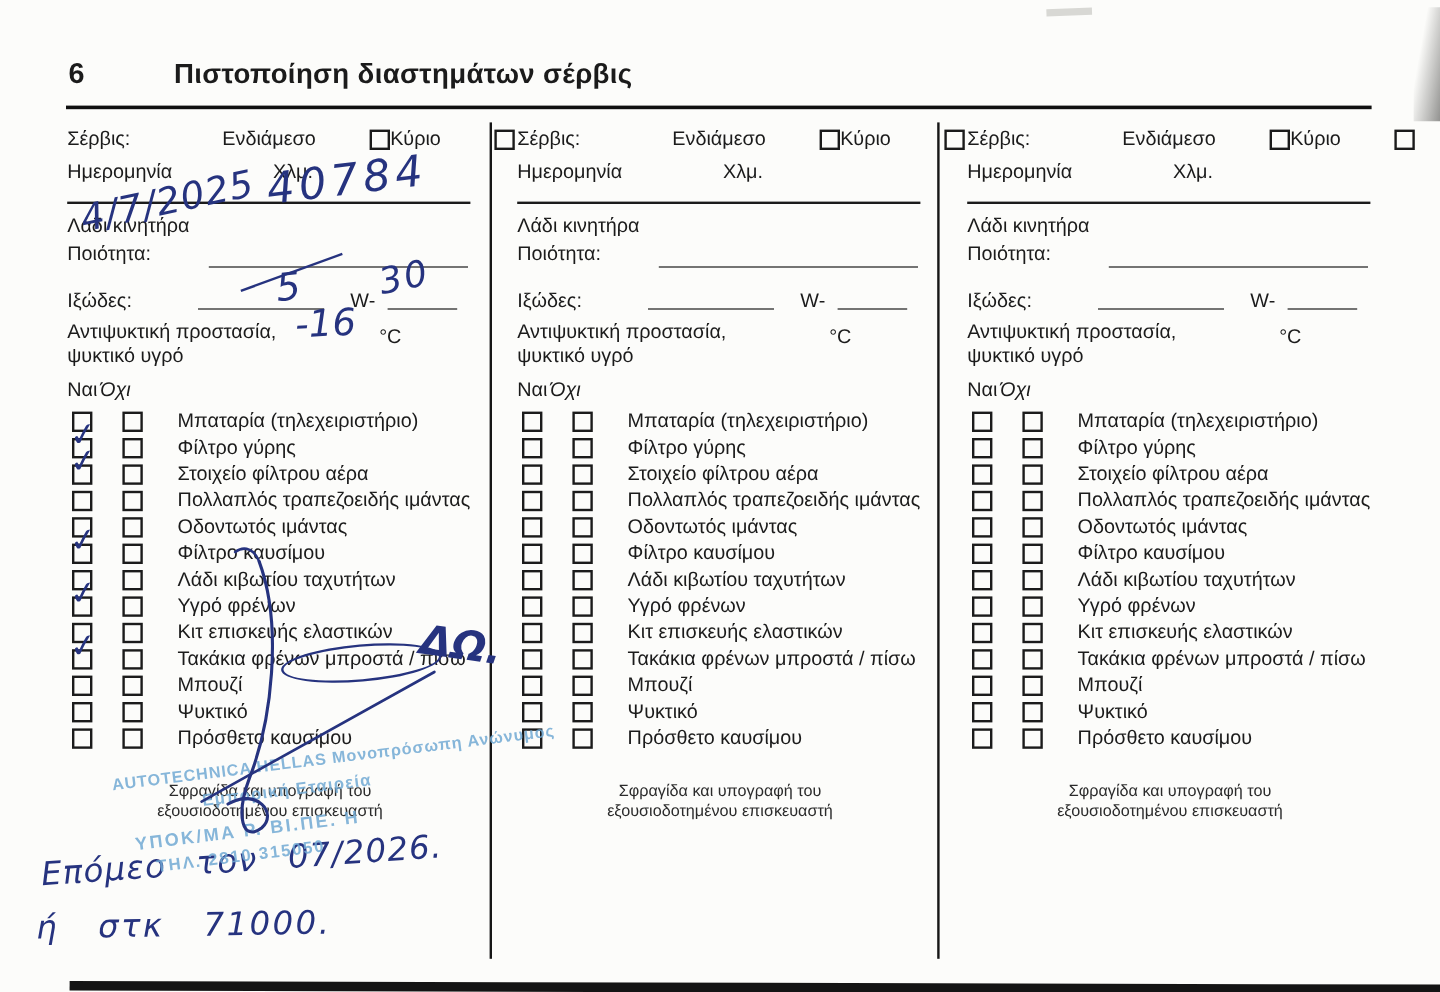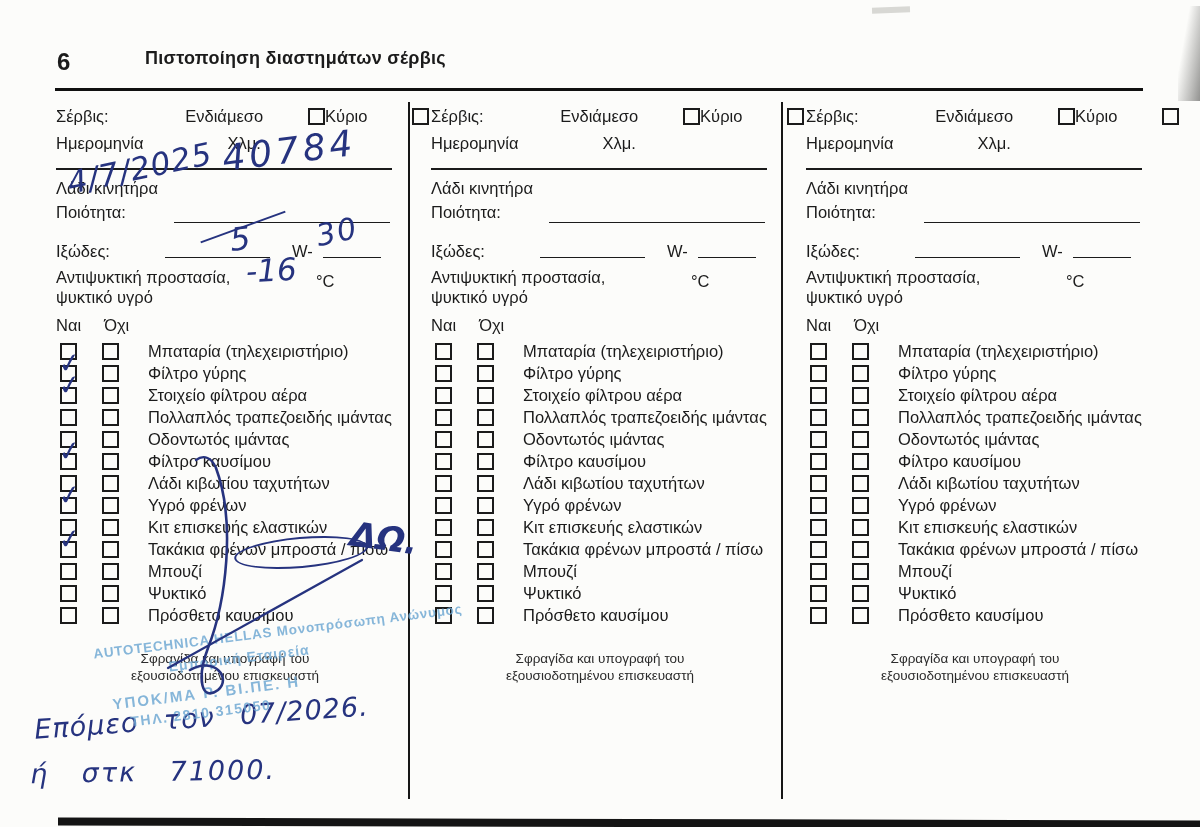--- a/index.html
+++ b/index.html
@@ -1,21 +1,21 @@
 <!DOCTYPE html>
 <html><head>
 <meta charset="utf-8">
 <style>
   html,body{margin:0;padding:0;background:#e8e8e6;}
   #page{position:relative;width:1200px;height:827px;background:#fcfcfa;overflow:hidden;
         font-family:"Liberation Sans",sans-serif;color:#1b1b1b;}
 
   
   .header-num{position:absolute;left:57px;top:48px;font-size:24px;font-weight:bold;}
-  .header-title{position:absolute;left:145px;top:48px;font-size:18px;font-weight:bold;letter-spacing:.3px;}
+  .header-title{position:absolute;left:145px;top:48px;font-size:23px;font-weight:bold;letter-spacing:.3px;}
   .header-rule{position:absolute;left:55px;top:88px;width:1088px;height:3px;background:#101010;}
 
   
   .divider{position:absolute;top:102px;height:697px;width:2px;background:#161616;}
   .d1{left:408px;}.d2{left:781px;}
 
   
   .column{position:absolute;top:106px;width:338px;font-size:16.5px;line-height:21px;}
   .col-0{left:56px;}.col-1{left:431px;}.col-2{left:806px;}
 
@@ -32,21 +32,21 @@
   .row-visc{display:flex;align-items:flex-start;margin-top:18px;height:22px;}
   .v-l1{width:105px;margin-left:55px;}
   .v-w{margin-left:22px;}
   .v-l2{width:58px;margin-left:10px;}
   .row-anti{display:flex;margin-top:4px;}
   .anti-text{width:228px;line-height:20px;}
   .anti-right{padding-top:4px;}
   .celsius{display:block;padding-left:32px;}
   .anti-uline{width:58px;height:10px;border-bottom:1.7px solid #1b1b1b;margin-top:9px;}
   .yesno{display:flex;margin-top:8px;margin-bottom:5px;}
-  .yesno .no{margin-left:23px;}
+  .yesno .no{margin-left:2px;font-style:italic;}
 
   .check-row{display:flex;align-items:flex-start;line-height:21px;margin-bottom:1px;}
   .cbox{flex:none;width:13px;height:13px;border:2px solid #1b1b1b;margin-top:2px;position:relative;}
   .cbox.first{margin-left:4px;}
   .cbox.second{margin-left:25px;}
   .check-label{margin-left:29px;}
   .tick{position:absolute;left:-4px;top:-15px;width:26px;height:26px;pointer-events:none;}
   .tick::after{content:"✓";font-family:"DejaVu Sans",sans-serif;font-size:27px;font-weight:600;
                color:#26337f;display:block;transform:rotate(-8deg);}
 

